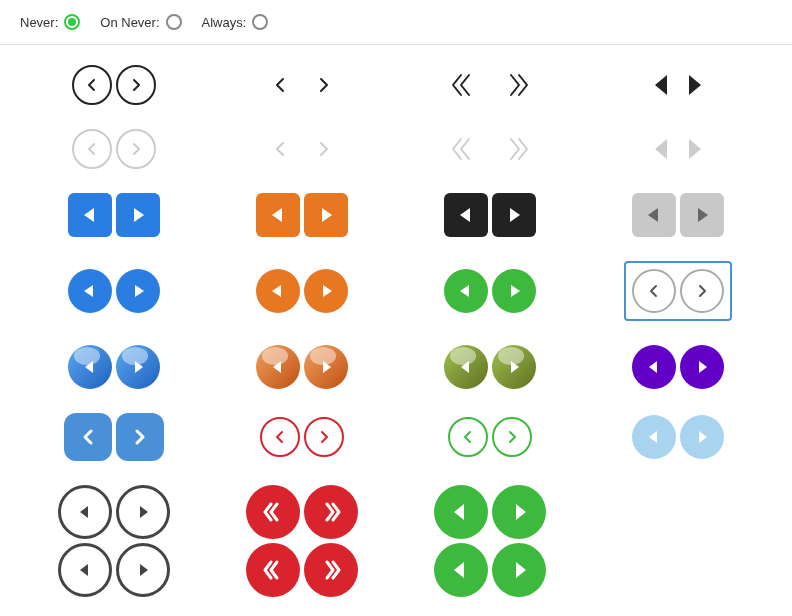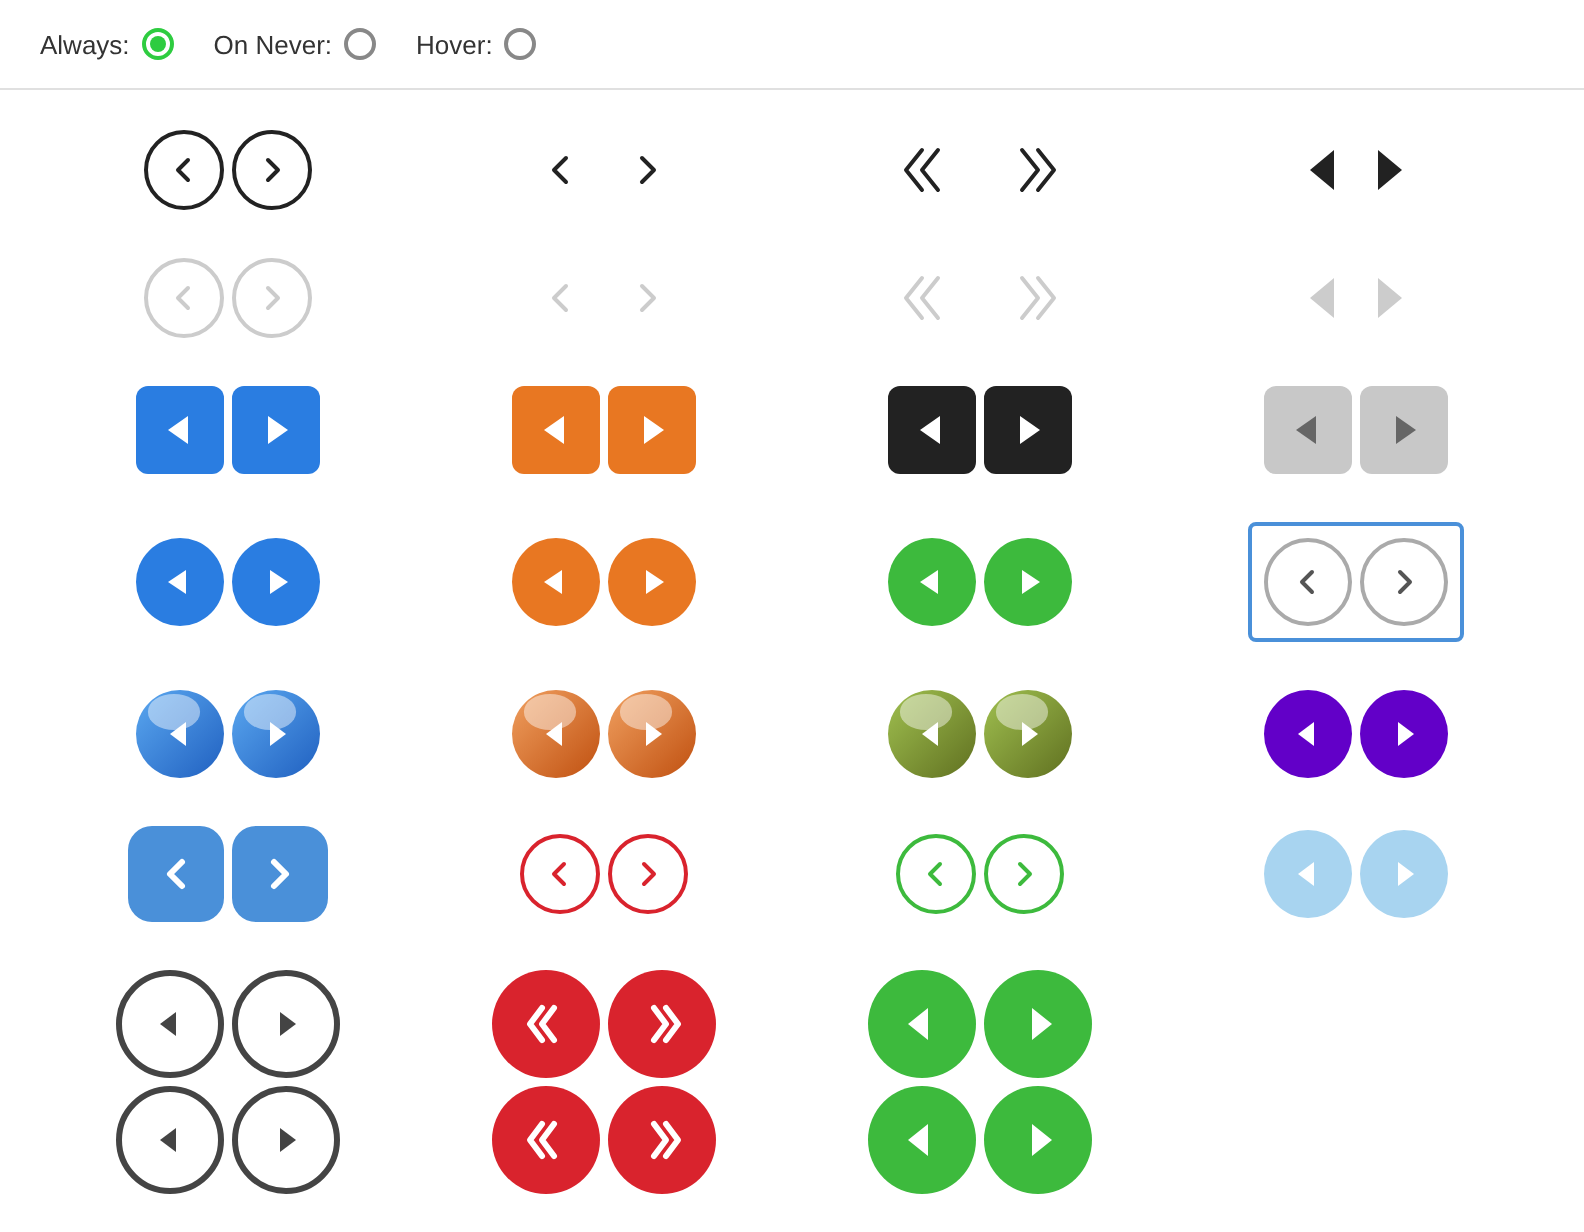--- a/index.html
+++ b/index.html
@@ -186,29 +186,29 @@
       display: flex;
       align-items: center;
       justify-content: center;
     }
   </style>
 </head>
 <body>
 
 <div class="top-bar">
   <div class="radio-group">
-    <span class="radio-label">Always:</span>
+    <span class="radio-label">Never:</span>
     <span class="radio-circle checked"></span>
   </div>
   <div class="radio-group">
     <span class="radio-label">On Never:</span>
     <span class="radio-circle"></span>
   </div>
   <div class="radio-group">
-    <span class="radio-label">Hover:</span>
+    <span class="radio-label">Always:</span>
     <span class="radio-circle"></span>
   </div>
 </div>
 
 <div class="main-grid">
 
   <div class="cell">
     <div class="arrow-outline">
       <svg width="16" height="16" viewBox="0 0 16 16">
           <path d="M10 3L5 8l5 5" stroke="#222" stroke-width="2" fill="none" stroke-linecap="round" stroke-linejoin="round"></path>

